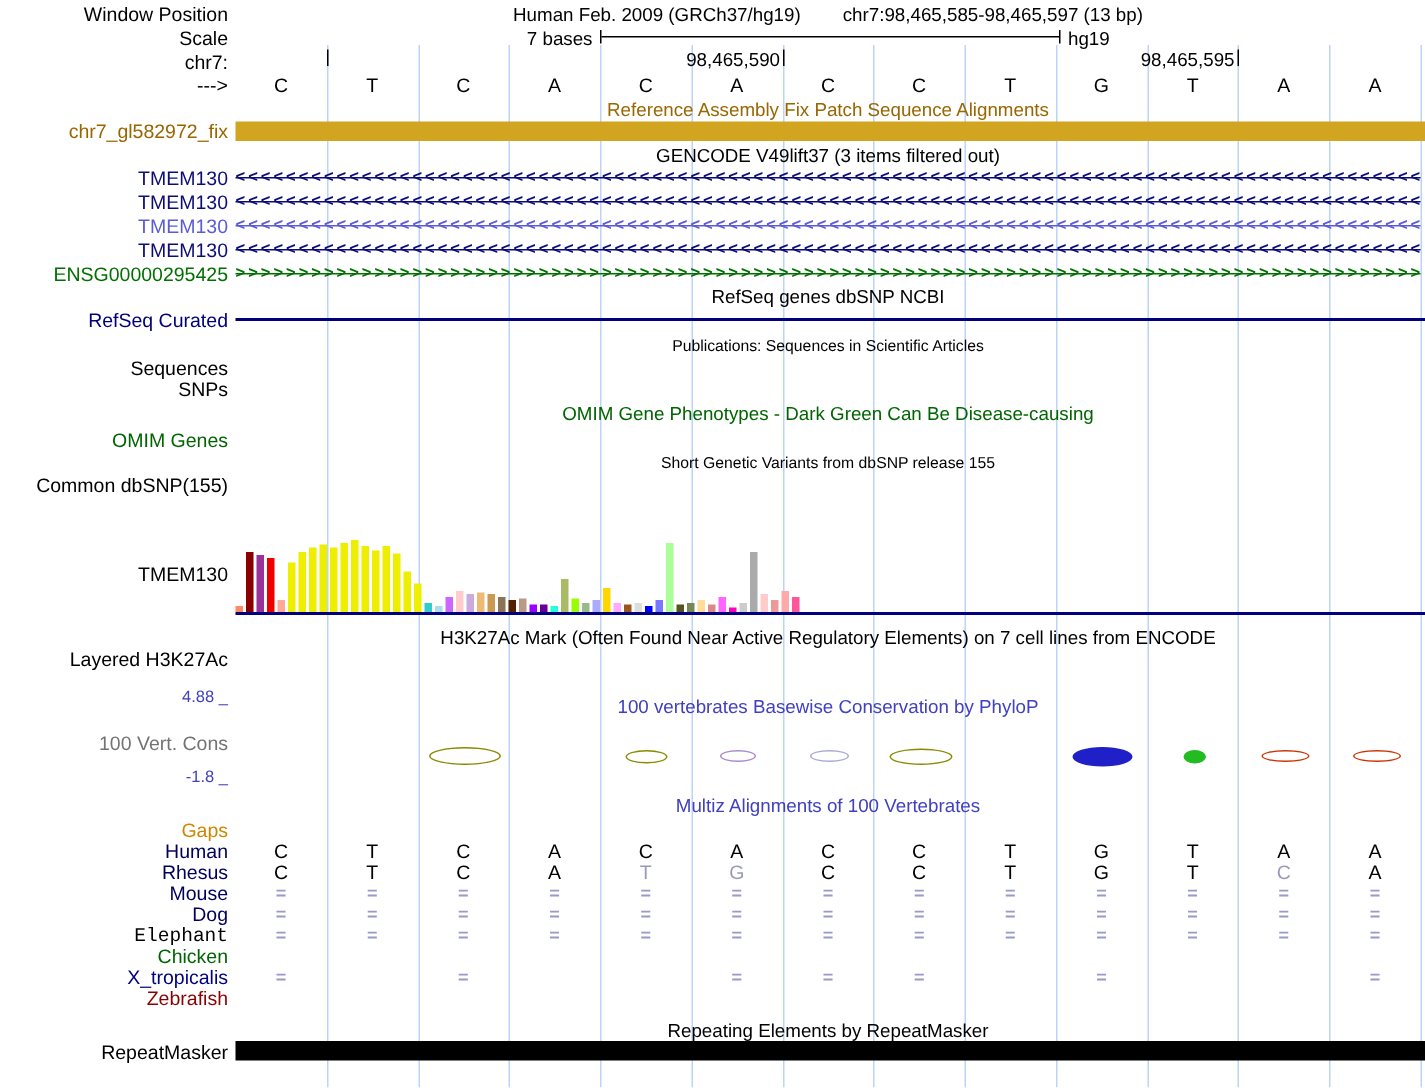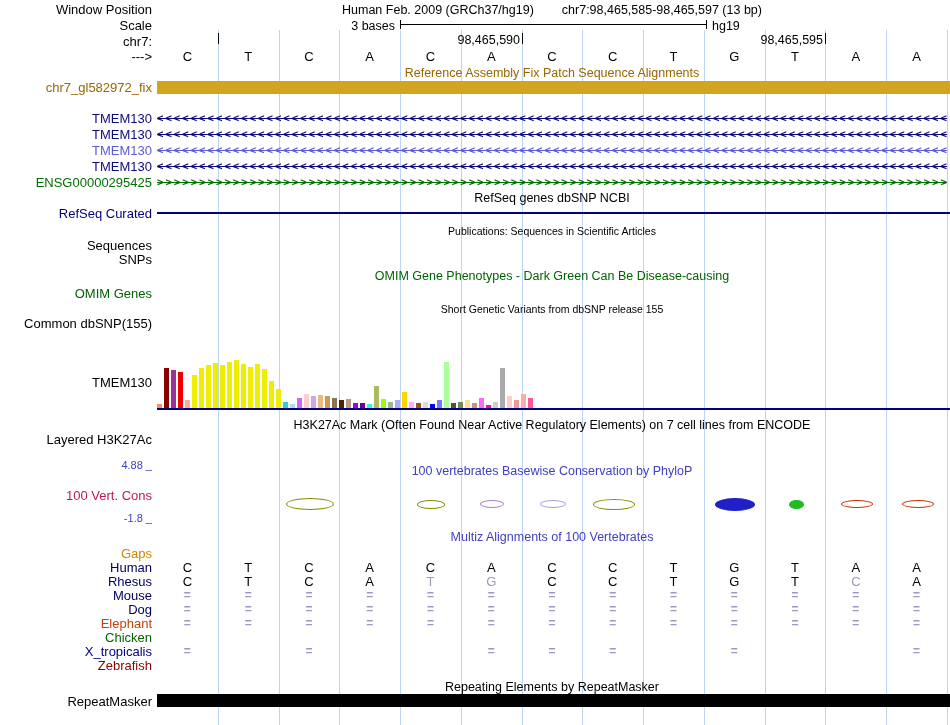--- a/index.html
+++ b/index.html
@@ -48,21 +48,21 @@
       <div class="gridline" style="left: 947px; background: rgb(188, 212, 245);"></div>
     </div>
 
   <div class="gutter-label" style="top:3px">Window Position</div>
   <div class="titlerow">
     <span>Human Feb. 2009 (GRCh37/hg19)</span>
     <span>chr7:98,465,585-98,465,597 (13 bp)</span>
   </div>
 
   <div class="gutter-label" style="top:19px">Scale</div>
-  <span class="abs" style="top:19px;left:300px;width:95px;text-align:right;font-size:12.5px;z-index:2">3 bases</span>
+  <span class="abs" style="top:19px;left:300px;width:95px;text-align:right;font-size:12.5px;z-index:2">7 bases</span>
   <div class="abs" style="top:20px;left:400px;width:305px;height:9px;border-left:1px solid #000;border-right:1px solid #000;z-index:2">
     <div style="position:absolute;left:0;right:0;top:4px;height:1px;background:#000"></div>
   </div>
   <span class="abs" style="top:19px;left:712px;font-size:12.5px;z-index:2">hg19</span>
 
   <div class="gutter-label" style="top:35px">chr7:</div>
   <div class="tick" style="left:218px;top:33px"></div>
   <span class="coord" style="left:520px;top:33px">98,465,590</span>
   <div class="tick" style="left:522px;top:33px"></div>
   <span class="coord" style="left:823px;top:33px">98,465,595</span>
@@ -82,20 +82,21 @@
       <span class="base" style="left: 734.308px;">G</span>
       <span class="base" style="left: 795.077px;">T</span>
       <span class="base" style="left: 855.846px;">A</span>
       <span class="base" style="left: 916.615px;">A</span>
     </div>
 
   <div class="center-header" style="top: 67px; color: rgb(153, 102, 0);">Reference Assembly Fix Patch Sequence Alignments</div>
   <div class="gutter-label" style="top: 81px; color: rgb(153, 102, 0);">chr7_gl582972_fix</div>
   <div class="bar" style="top: 81px; height: 13px; background: rgb(209, 165, 32);"></div>
 
+  <div class="center-header" style="top:98px">GENCODE V49lift37 (3 items filtered out)</div>
   <div id="gencode-rows">
       <div class="gene-row" style="top: 112px;">
         <div class="lab" style="color: rgb(12, 12, 120);">TMEM130</div>
         <div class="gline" style="background: rgb(12, 12, 120);"></div>
         <div class="arrows" style="color: rgb(12, 12, 120);">&lt;&lt;&lt;&lt;&lt;&lt;&lt;&lt;&lt;&lt;&lt;&lt;&lt;&lt;&lt;&lt;&lt;&lt;&lt;&lt;&lt;&lt;&lt;&lt;&lt;&lt;&lt;&lt;&lt;&lt;&lt;&lt;&lt;&lt;&lt;&lt;&lt;&lt;&lt;&lt;&lt;&lt;&lt;&lt;&lt;&lt;&lt;&lt;&lt;&lt;&lt;&lt;&lt;&lt;&lt;&lt;&lt;&lt;&lt;&lt;&lt;&lt;&lt;&lt;&lt;&lt;&lt;&lt;&lt;&lt;&lt;&lt;&lt;&lt;&lt;&lt;&lt;&lt;&lt;&lt;&lt;&lt;&lt;&lt;&lt;&lt;&lt;&lt;&lt;&lt;&lt;&lt;&lt;&lt;&lt;&lt;&lt;&lt;&lt;&lt;&lt;&lt;&lt;&lt;&lt;&lt;&lt;&lt;&lt;&lt;&lt;&lt;&lt;&lt;&lt;&lt;&lt;&lt;&lt;&lt;&lt;&lt;&lt;&lt;&lt;&lt;&lt;&lt;&lt;&lt;&lt;&lt;&lt;&lt;&lt;&lt;&lt;&lt;&lt;&lt;&lt;&lt;&lt;&lt;&lt;&lt;&lt;&lt;&lt;&lt;&lt;&lt;&lt;&lt;&lt;&lt;&lt;&lt;&lt;&lt;</div>
       </div>
       <div class="gene-row" style="top: 128px;">
         <div class="lab" style="color: rgb(12, 12, 120);">TMEM130</div>
         <div class="gline" style="background: rgb(12, 12, 120);"></div>
         <div class="arrows" style="color: rgb(12, 12, 120);">&lt;&lt;&lt;&lt;&lt;&lt;&lt;&lt;&lt;&lt;&lt;&lt;&lt;&lt;&lt;&lt;&lt;&lt;&lt;&lt;&lt;&lt;&lt;&lt;&lt;&lt;&lt;&lt;&lt;&lt;&lt;&lt;&lt;&lt;&lt;&lt;&lt;&lt;&lt;&lt;&lt;&lt;&lt;&lt;&lt;&lt;&lt;&lt;&lt;&lt;&lt;&lt;&lt;&lt;&lt;&lt;&lt;&lt;&lt;&lt;&lt;&lt;&lt;&lt;&lt;&lt;&lt;&lt;&lt;&lt;&lt;&lt;&lt;&lt;&lt;&lt;&lt;&lt;&lt;&lt;&lt;&lt;&lt;&lt;&lt;&lt;&lt;&lt;&lt;&lt;&lt;&lt;&lt;&lt;&lt;&lt;&lt;&lt;&lt;&lt;&lt;&lt;&lt;&lt;&lt;&lt;&lt;&lt;&lt;&lt;&lt;&lt;&lt;&lt;&lt;&lt;&lt;&lt;&lt;&lt;&lt;&lt;&lt;&lt;&lt;&lt;&lt;&lt;&lt;&lt;&lt;&lt;&lt;&lt;&lt;&lt;&lt;&lt;&lt;&lt;&lt;&lt;&lt;&lt;&lt;&lt;&lt;&lt;&lt;&lt;&lt;&lt;&lt;&lt;&lt;&lt;&lt;&lt;&lt;&lt;</div>
@@ -188,21 +189,21 @@
       <div class="gtex-bar" style="height: 14px; background: rgb(255, 170, 170);"></div>
       <div class="gtex-bar" style="height: 10px; background: rgb(255, 85, 153);"></div>
     </div>
   <div class="bar" style="top: 408px; height: 2px; background: rgb(0, 0, 128);"></div>
 
   <div class="center-header" style="top:419px">H3K27Ac Mark (Often Found Near Active Regulatory Elements) on 7 cell lines from ENCODE</div>
   <div class="gutter-label" style="top:433px">Layered H3K27Ac</div>
 
   <div class="gutter-label fs11" style="top: 459px; color: rgb(64, 64, 192);">4.88 _</div>
   <div class="center-header" style="top: 465px; color: rgb(64, 64, 192);">100 vertebrates Basewise Conservation by PhyloP</div>
-  <div class="gutter-label" style="top: 489px; color: #be185d;">100 Vert. Cons</div>
+  <div class="gutter-label" style="top: 489px; color: #737373;">100 Vert. Cons</div>
   <div id="phylop-marks">
       <div class="pmark" style="width: 46px; height: 10px; left: 285.923px; top: 498px; border: 1px solid rgb(138, 138, 0);"></div>
       <div class="pmark" style="width: 26px; height: 7px; left: 417.462px; top: 499.5px; border: 1px solid rgb(138, 138, 0);"></div>
       <div class="pmark" style="width: 22px; height: 6px; left: 480.231px; top: 500px; border: 1px solid rgb(170, 136, 204);"></div>
       <div class="pmark" style="width: 24px; height: 6px; left: 540px; top: 500px; border: 1px solid rgb(168, 168, 216);"></div>
       <div class="pmark" style="width: 40px; height: 9px; left: 592.769px; top: 498.5px; border: 1px solid rgb(138, 138, 0);"></div>
       <div class="pmark" style="width: 38px; height: 11px; left: 715.308px; top: 497.5px; border: 1px solid rgb(32, 32, 200); background: rgb(32, 32, 200);"></div>
       <div class="pmark" style="width: 13px; height: 7px; left: 788.577px; top: 499.5px; border: 1px solid rgb(34, 187, 34); background: rgb(34, 187, 34);"></div>
       <div class="pmark" style="width: 30px; height: 6px; left: 840.846px; top: 500px; border: 1px solid rgb(204, 51, 0);"></div>
       <div class="pmark" style="width: 30px; height: 6px; left: 901.615px; top: 500px; border: 1px solid rgb(204, 51, 0);"></div>
@@ -272,21 +273,21 @@
         <span class="mz-cell mz-eq" style="left: 491.231px; color: rgb(154, 154, 200);">=</span>
         <span class="mz-cell mz-eq" style="left: 552px; color: rgb(154, 154, 200);">=</span>
         <span class="mz-cell mz-eq" style="left: 612.769px; color: rgb(154, 154, 200);">=</span>
         <span class="mz-cell mz-eq" style="left: 673.538px; color: rgb(154, 154, 200);">=</span>
         <span class="mz-cell mz-eq" style="left: 734.308px; color: rgb(154, 154, 200);">=</span>
         <span class="mz-cell mz-eq" style="left: 795.077px; color: rgb(154, 154, 200);">=</span>
         <span class="mz-cell mz-eq" style="left: 855.846px; color: rgb(154, 154, 200);">=</span>
         <span class="mz-cell mz-eq" style="left: 916.615px; color: rgb(154, 154, 200);">=</span>
       </div>
       <div class="mz-row" style="top: 617px;">
-        <div class="lab" style="color: #c2410c;">Elephant</div>
+        <div class="lab" style="color: #000000; font-family: Liberation Mono, monospace;">Elephant</div>
         <span class="mz-cell mz-eq" style="left: 187.385px; color: rgb(154, 154, 200);">=</span>
         <span class="mz-cell mz-eq" style="left: 248.154px; color: rgb(154, 154, 200);">=</span>
         <span class="mz-cell mz-eq" style="left: 308.923px; color: rgb(154, 154, 200);">=</span>
         <span class="mz-cell mz-eq" style="left: 369.692px; color: rgb(154, 154, 200);">=</span>
         <span class="mz-cell mz-eq" style="left: 430.462px; color: rgb(154, 154, 200);">=</span>
         <span class="mz-cell mz-eq" style="left: 491.231px; color: rgb(154, 154, 200);">=</span>
         <span class="mz-cell mz-eq" style="left: 552px; color: rgb(154, 154, 200);">=</span>
         <span class="mz-cell mz-eq" style="left: 612.769px; color: rgb(154, 154, 200);">=</span>
         <span class="mz-cell mz-eq" style="left: 673.538px; color: rgb(154, 154, 200);">=</span>
         <span class="mz-cell mz-eq" style="left: 734.308px; color: rgb(154, 154, 200);">=</span>

